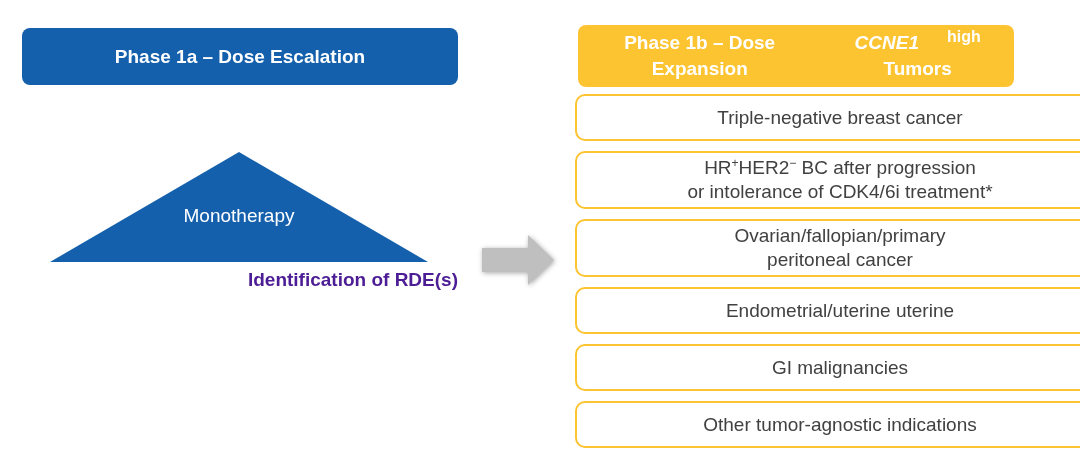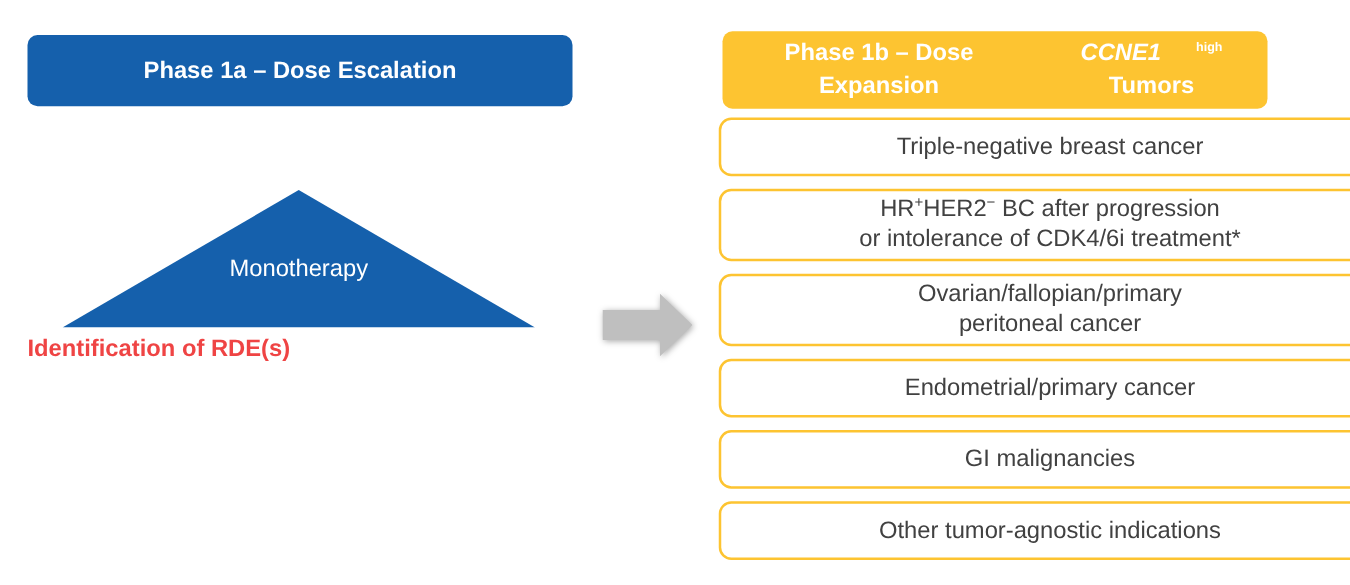--- a/index.html
+++ b/index.html
@@ -37,22 +37,22 @@
     text-align: center;
     color: #ffffff;
     font-size: 19px;
     line-height: 25px;
   }
   .tri-line1 { font-weight: normal; }
   .rde-caption {
     position: absolute;
     left: 22px; top: 269px;
     width: 436px;
-    text-align: left;
-    color: #ef4444;
+    text-align: right;
+    color: #4c1d95;
     font-size: 19px;
     font-weight: bold;
   }
 
   
   .flow-arrow {
     position: absolute;
     left: 482px; top: 235px;
     filter: drop-shadow(1.5px 1.5px 2.5px rgba(0,0,0,0.35));
   }
@@ -67,21 +67,21 @@
     color: #ffffff;
     font-size: 19px;
     font-weight: bold;
     line-height: 26px;
     display: flex; flex-direction: row;
     align-items: center; justify-content: center;
     text-align: center;
   }
   .p1b-header .gene { font-style: italic; }
   .p1b-header sup {
-    font-size: 10px;
+    font-size: 16px;
     font-style: normal;
     line-height: 0;
     vertical-align: super;
     padding-left: 28px;
   }
 
   .cohort {
     position: absolute;
     left: 575px;
     width: 530px;
@@ -141,21 +141,21 @@
     </div>
     <div>or intolerance of CDK4/6i treatment*</div>
   </div>
 
   <div class="cohort c3">
     <div>Ovarian/fallopian/primary</div>
     <div>peritoneal cancer</div>
   </div>
 
   <div class="cohort c4">
-    <div>Endometrial/primary cancer</div>
+    <div>Endometrial/uterine uterine</div>
   </div>
 
   <div class="cohort c6">
     <div>Other tumor-agnostic indications</div>
   </div>
 
   <div class="cohort c5">
     <div>GI malignancies</div>
   </div>
 

